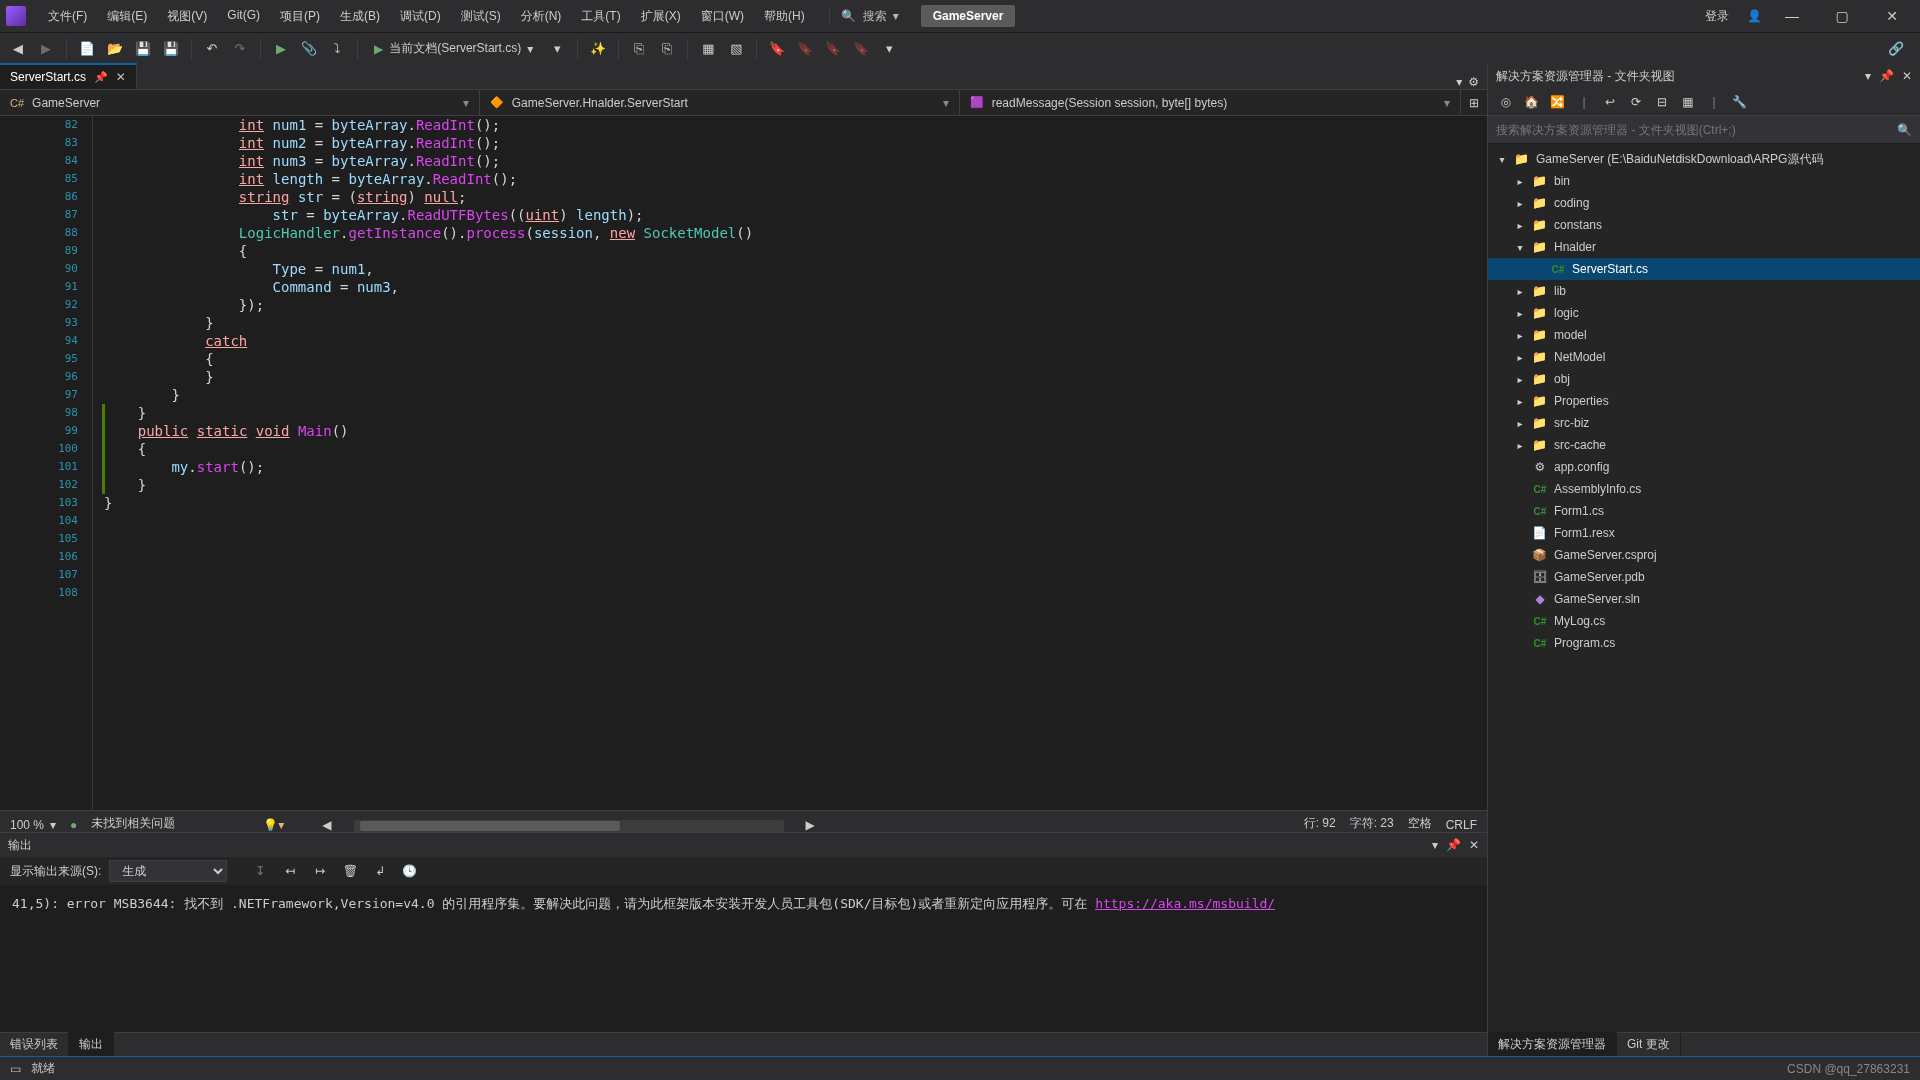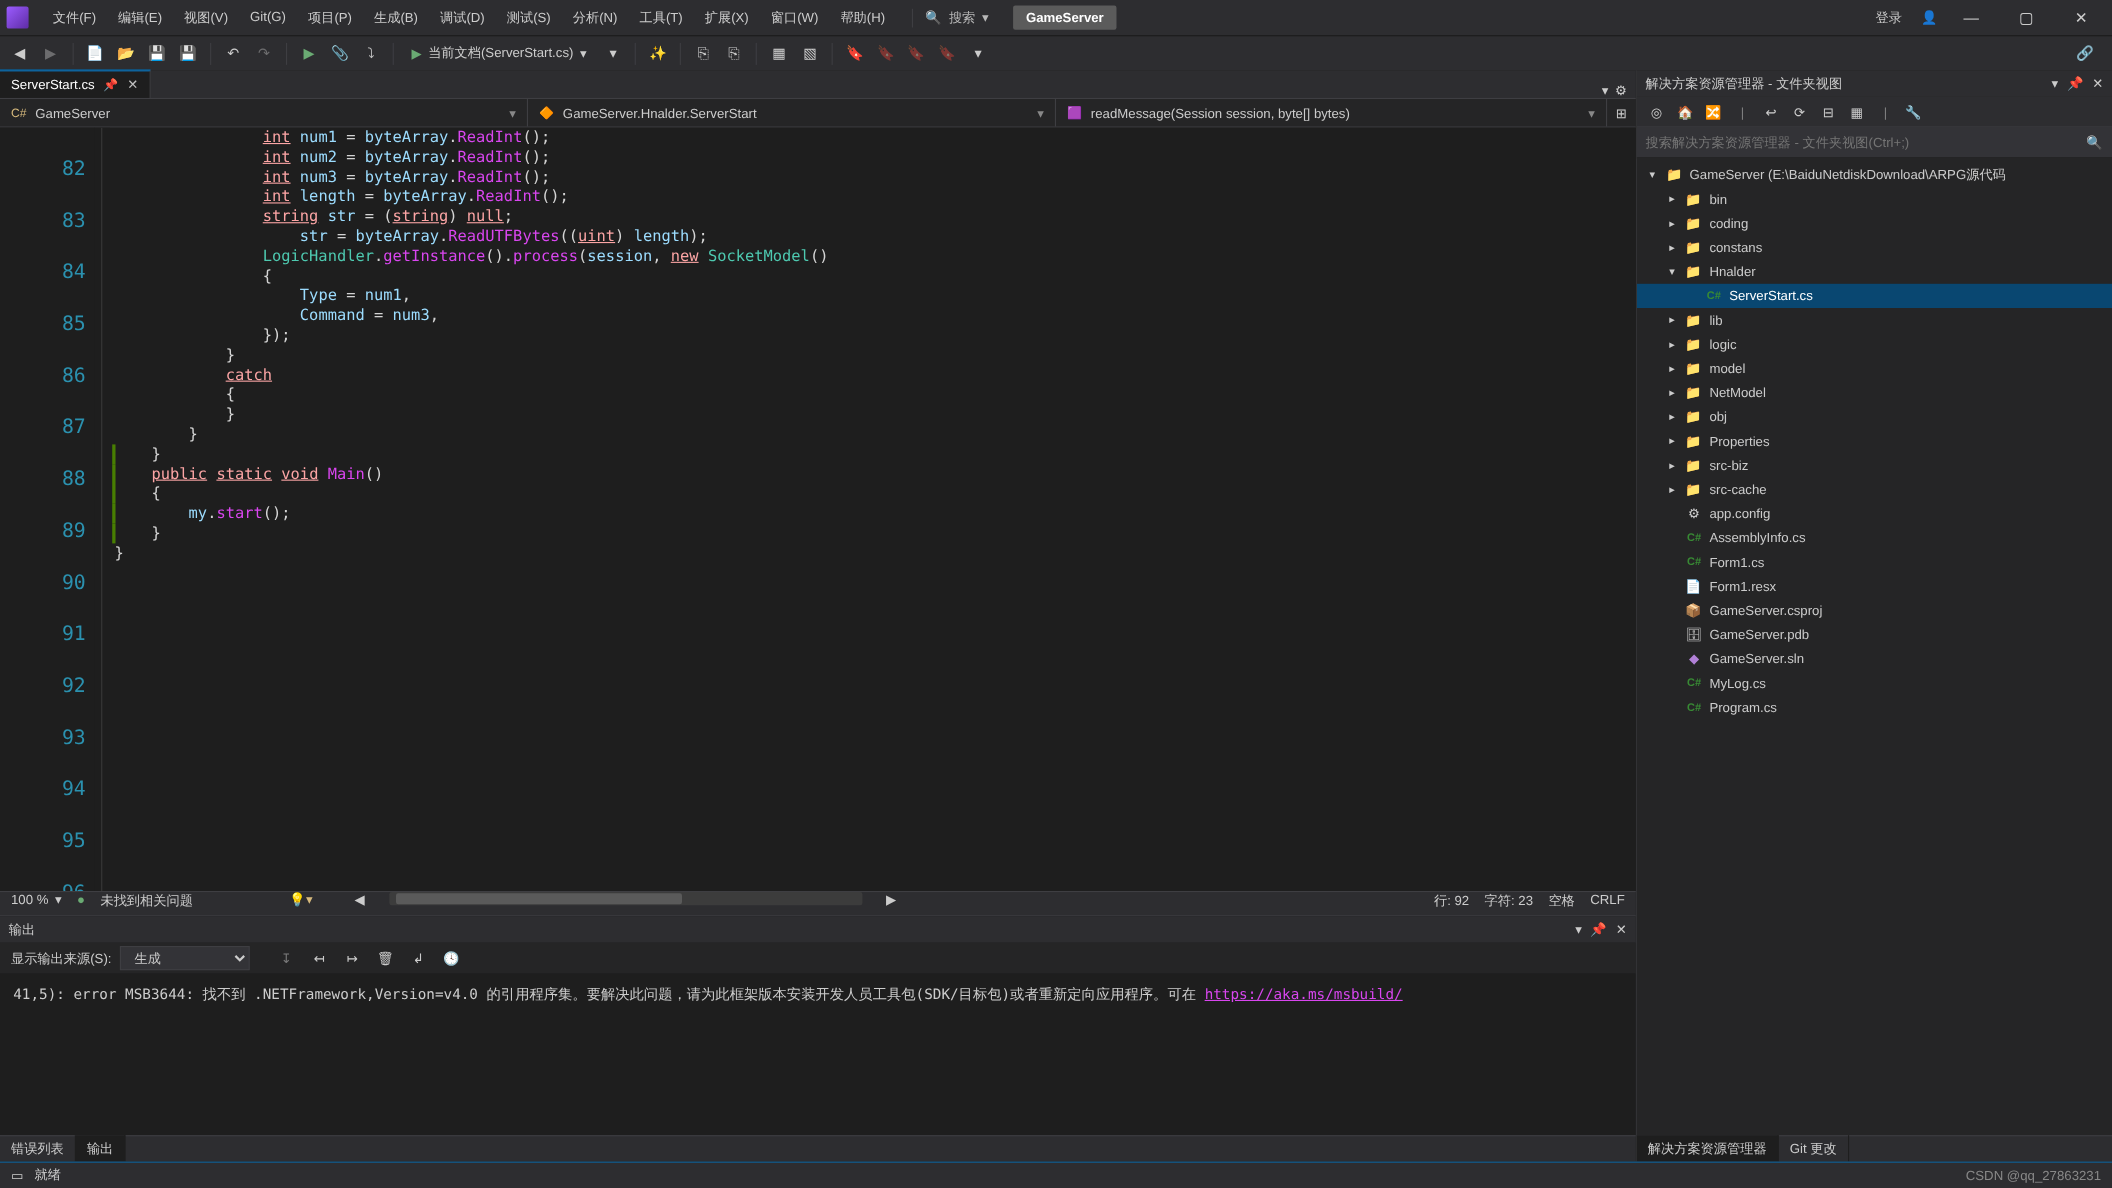--- a/index.html
+++ b/index.html
@@ -51,35 +51,35 @@
 .tab-strip .tab .pin { color: #c0c0c0; font-size: 11px; }
 .tab-strip .tab .close { color: #c0c0c0; font-size: 12px; }
 .tab-strip .end-ctrls { margin-left:auto; display:flex; gap:6px; padding:0 8px; align-items:center; color:#cccccc; }
 .breadcrumb { height: 26px; background: #252526; display:flex; align-items:stretch; border-bottom:1px solid #3e3e42; }
 .breadcrumb .crumb { flex:1; display:flex; align-items:center; gap:8px; padding:0 10px; border-right:1px solid #3e3e42; color:#cccccc; }
 .breadcrumb .crumb .ico { color: #d7ba7d; font-size:11px; }
 .breadcrumb .crumb .dd { margin-left:auto; color:#888; }
 .breadcrumb .add { width:26px; display:flex; align-items:center; justify-content:center; color:#ccc; }
 .code-area { flex:1; display:flex; font-family: Consolas, 'NSimSun', monospace; font-size: 14px; line-height: 18px; background:#1e1e1e; overflow:hidden; position:relative;}
 .gutter { width: 86px; background:#1e1e1e; text-align:right; padding-right: 8px; color:#2b91af; user-select:none; position:relative;}
-.gutter .ln { height:18px; color:#2b91af; font-size:18px;margin-top:29px; }
+.gutter .ln { height:18px; color:#2b91af; font-size:11px; }
 .fold-strip { width: 14px; background:#1e1e1e; border-right: 0; position:relative;}
 .fold-strip .fold-line { position:absolute; left:6px; top:0; bottom:0; width:1px; background:#3a3a3a; }
 .code-body { flex:1; padding-left: 4px; overflow:hidden; position:relative;}
 .code-line { height:18px; white-space:pre; position:relative; }
 .code-line.current { background:#2b2b2c; outline:1px solid #3a3a3a; }
 .change-green { position:absolute; left:-2px; top:0; bottom:0; width:3px; background:#487e02; }
 .k { color: #fca5a5; text-decoration: underline; }
 .t { color: #4ec9b0; }
 .m { color: #d946ef; }
 .n { color: #b5cea8; }
 .p { color: #d4d4d4; }
 .id { color: #9cdcfe; }
 .minimap { position:absolute; right:0; top:0; bottom:0; width:14px; background:#1e1e1e; }
-.editor-status { height: 22px; background:#2d2d30; display:flex; align-items:flex-start; padding:0 10px; gap:14px; color:#cccccc; font-size:12px; border-top:1px solid #3e3e42;}
+.editor-status { height: 22px; background:#2d2d30; display:flex; align-items:flex-end; padding:0 10px; gap:14px; color:#cccccc; font-size:12px; border-top:1px solid #3e3e42;}
 .editor-status .zoom { display:flex; align-items:center; gap:6px; }
 .editor-status .ok-ico { color:#6aab73; }
 .editor-status .spacer { flex:1; }
 .editor-status .scroll-track { width:430px; height:12px; background:#3c3c3c; border-radius:2px; margin:0 8px; position:relative;}
 .editor-status .scroll-track .thumb { position:absolute; left:6px; width:260px; top:1px; bottom:1px; background:#5a5a5a; border-radius:2px;}
 .output-panel { display:flex; flex-direction:column; border-top:1px solid #3e3e42; height:200px;}
 .output-panel .hdr { height:24px; background:#2d2d30; display:flex; align-items:center; padding:0 8px; color:#cccccc; gap:8px;}
 .output-panel .hdr .right { margin-left:auto; display:flex; gap:8px;}
 .output-panel .filter-row { height:28px; background:#252526; display:flex; align-items:center; gap:8px; padding:0 10px;}
 .output-panel .filter-row select { background:#333337; color:#ccc; border:1px solid #3e3e42; padding:2px 64px 2px 8px; height:22px; font-size:12px;}

